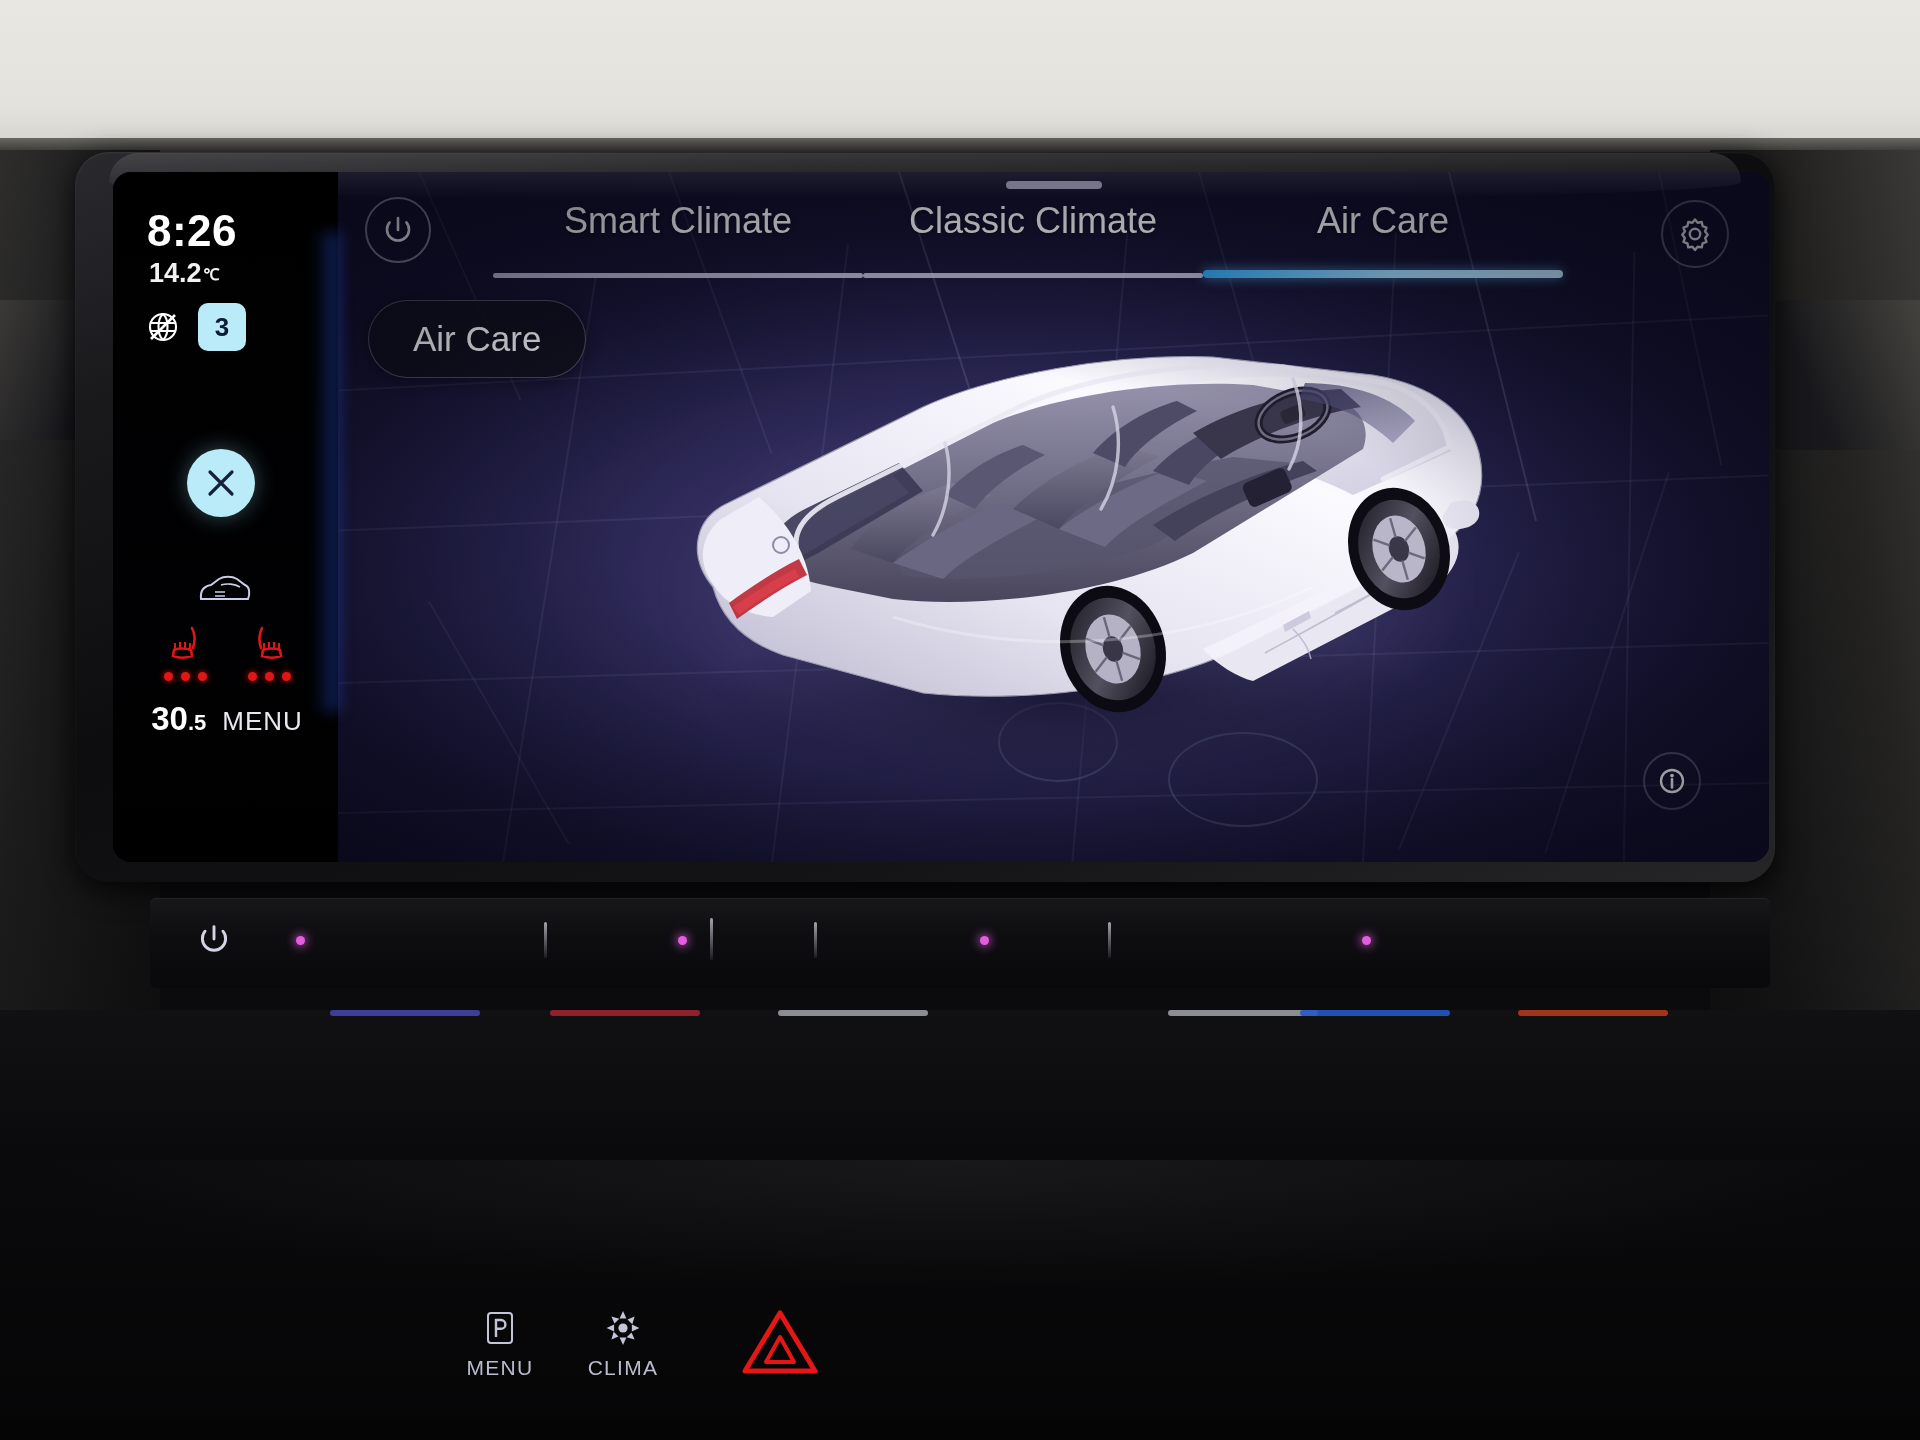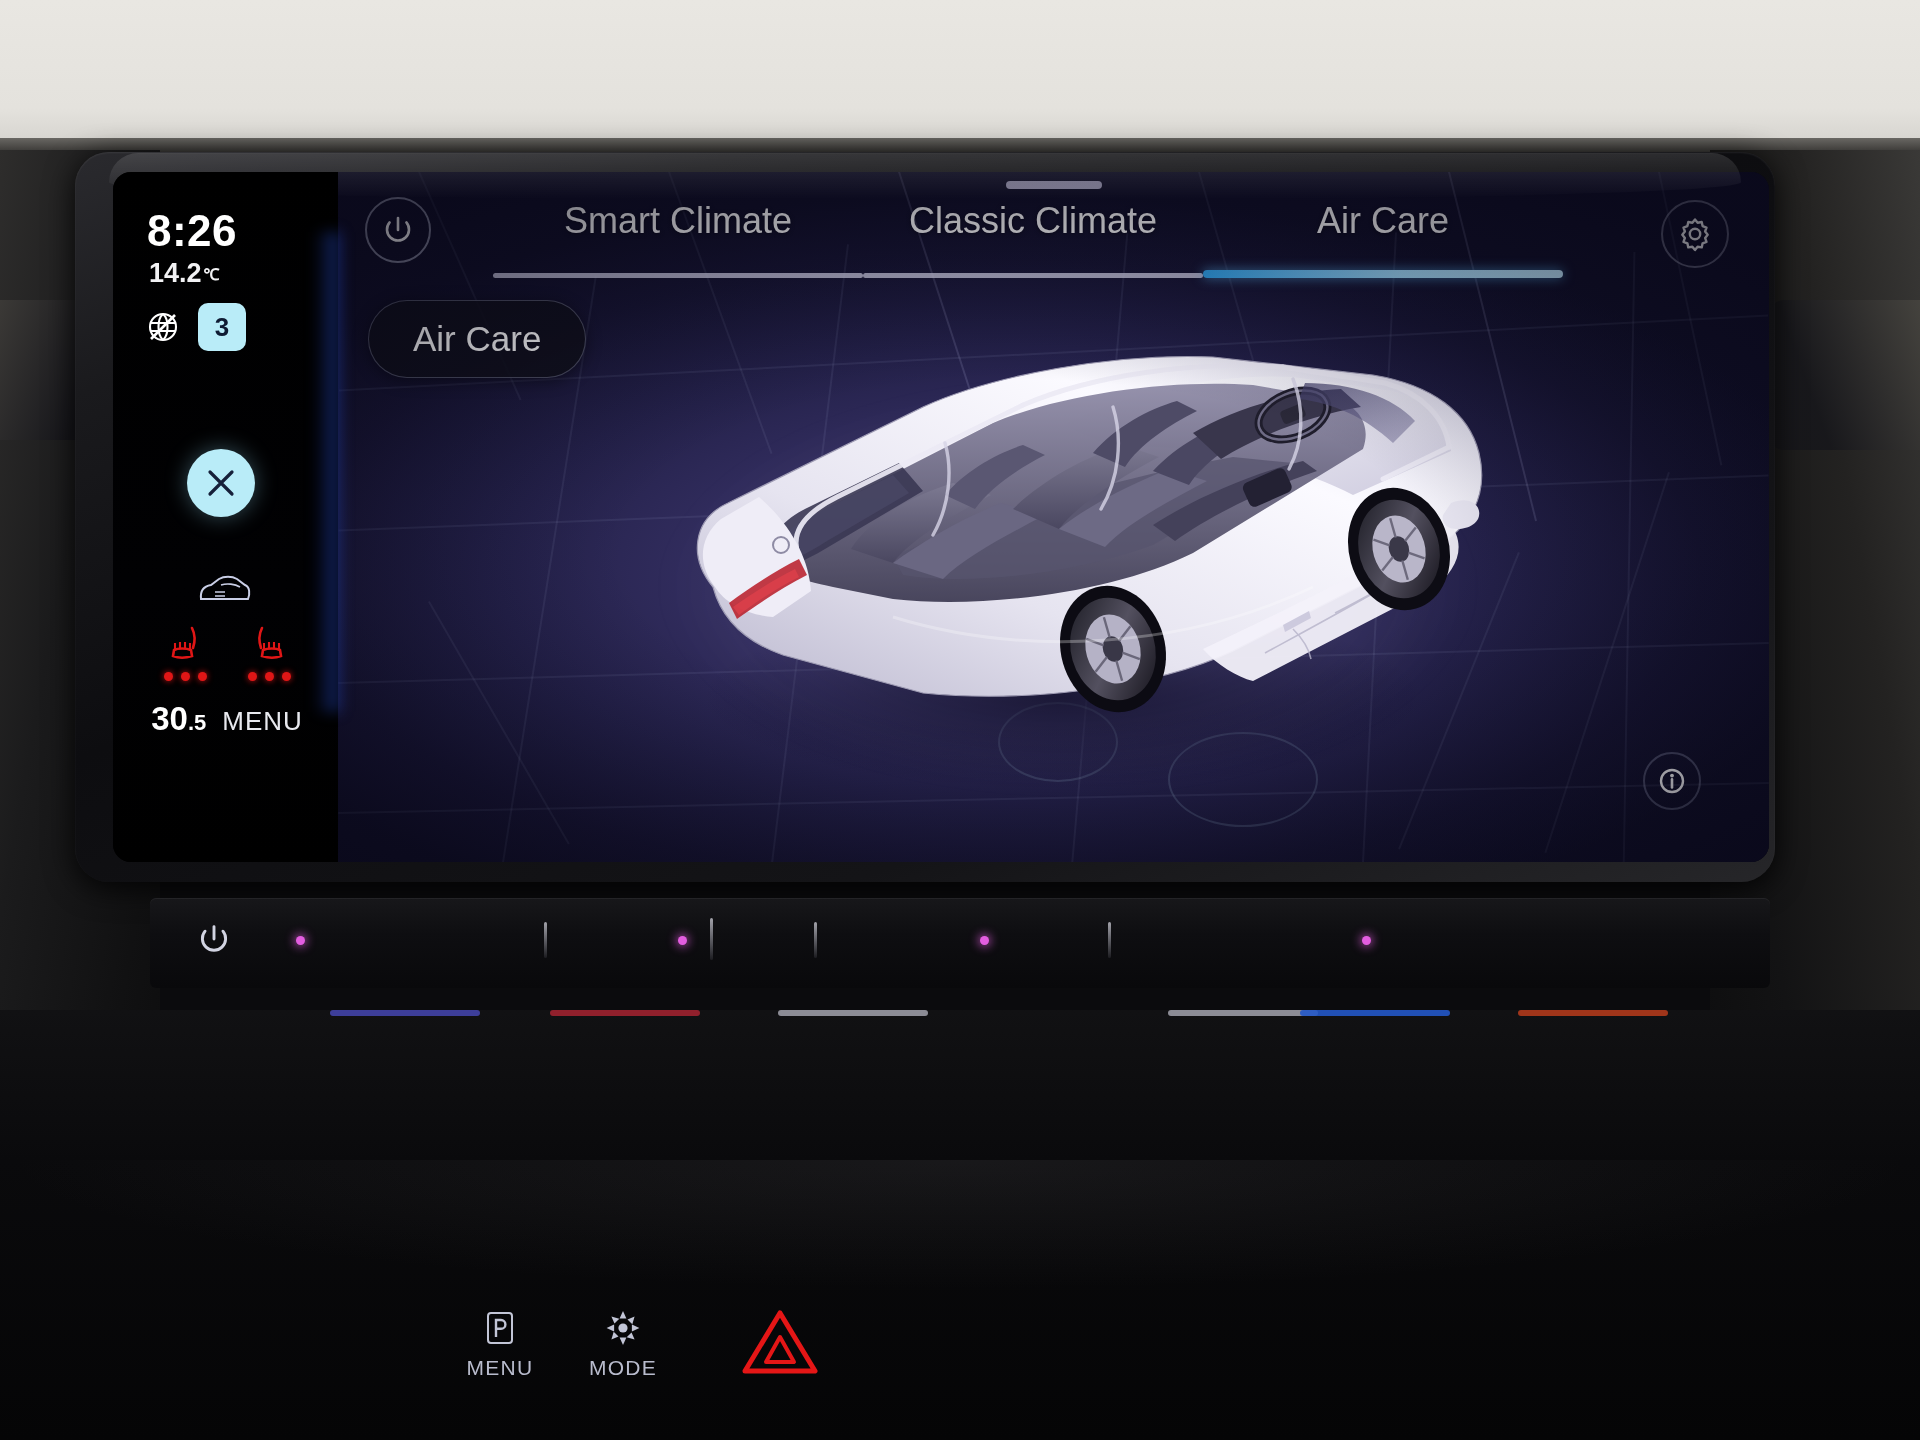--- a/index.html
+++ b/index.html
@@ -612,21 +612,21 @@
             <path d="M18 36 l-3.4 -7.5 h6.8 Z"></path>
             <path d="M1.6 19 l7.5 -3.4 v6.8 Z"></path>
             <path d="M34.4 19 l-7.5 3.4 v-6.8 Z"></path>
             <path d="M6.4 7.4 l7.9 2.3 -4.8 4.8 Z"></path>
             <path d="M29.6 30.6 l-7.9 -2.3 4.8 -4.8 Z"></path>
             <path d="M29.6 7.4 l-2.3 7.9 -4.8 -4.8 Z"></path>
             <path d="M6.4 30.6 l2.3 -7.9 4.8 4.8 Z"></path>
           </g>
         </svg>
       </div>
-      <div class="txt">MODE</div>
+      <div class="txt">CLIMA</div>
     </div>
 
     <div class="hkey hazard" style="left:705px;">
       <div class="ico" style="height:76px; align-items:center;">
         <svg width="78" height="68" viewBox="0 0 78 68" fill="none" stroke="#e51616" stroke-width="5" stroke-linejoin="round">
           <path d="M39 5 L74 63 H4 Z"></path>
           <path d="M39 29 L53 54 H25 Z" stroke-width="4"></path>
         </svg>
       </div>
 

